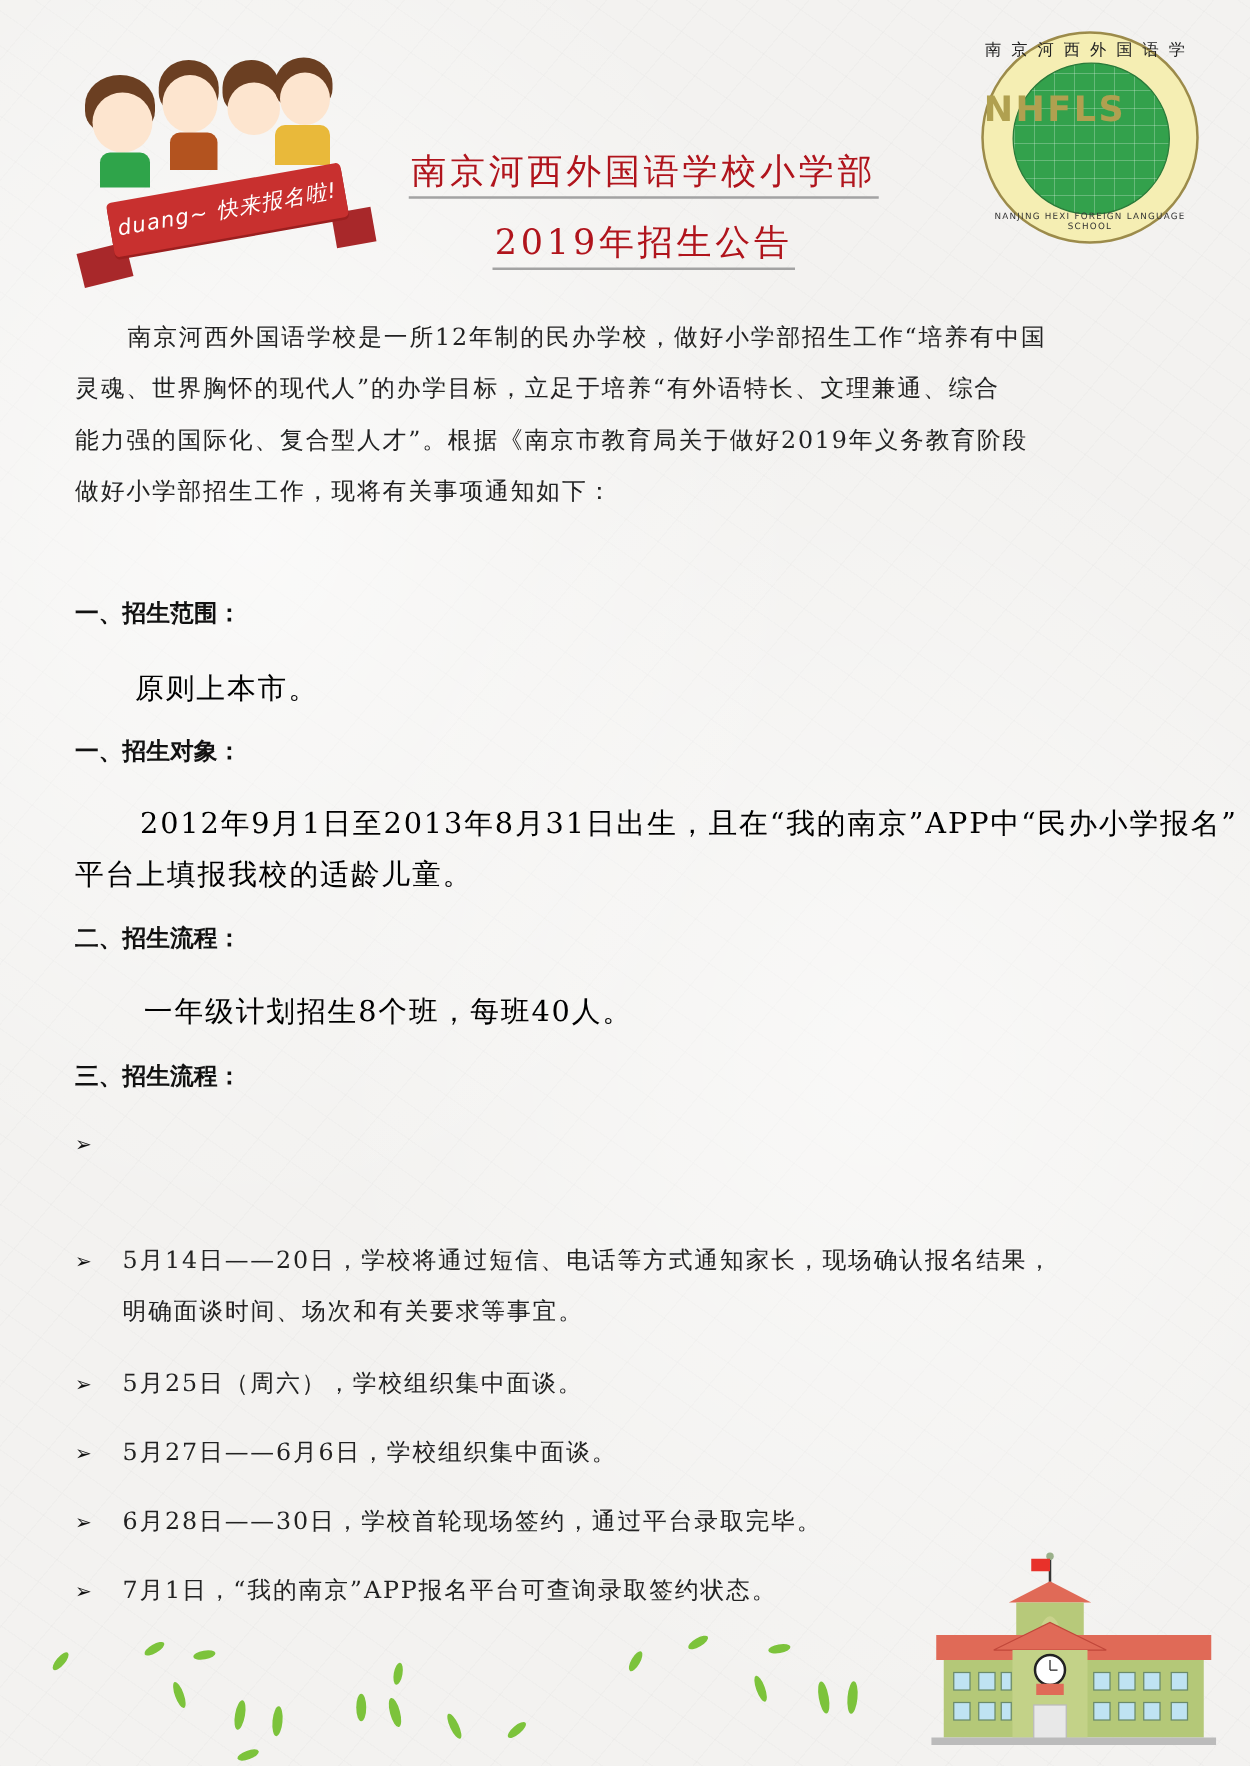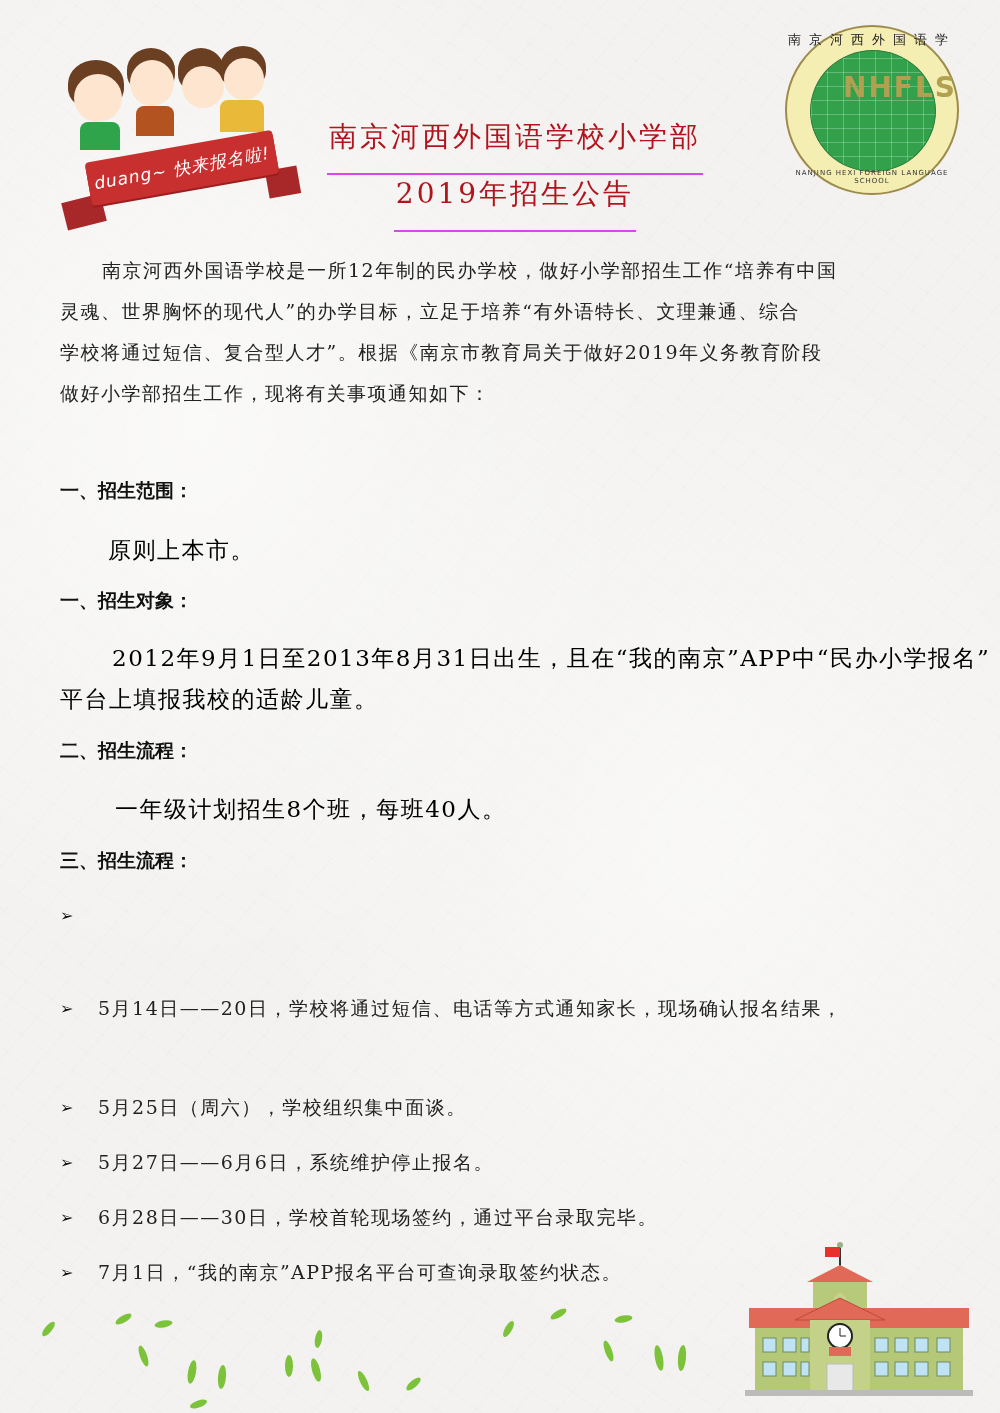--- a/index.html
+++ b/index.html
@@ -28,39 +28,39 @@
     box-shadow: 0 2px 0 #9b1f1f;
   }
   .banner-tail-l { position:absolute; left:32px; top:160px; width:40px; height:28px; background:#a8282a; transform:rotate(-14deg); }
   .banner-tail-r { position:absolute; left:235px; top:130px; width:32px; height:28px; background:#a8282a; transform:rotate(-10deg); }
 
   
   .title {
     left:0; width:1030px; text-align:center; color:#b0141c;
     font-family:"DejaVu Serif", serif; font-size:28px; letter-spacing:3px;
   }
-  .title span { border-bottom:2px solid #d946ef; padding:0 2px 20px; }
+  .title span { border-bottom:2px solid #a3a3a3; padding:0 2px 4px; }
   .title1 { top:118px; }
   .title2 { top:175px; }
 
   
   .logo {
     left:785px; top:25px; width:174px; height:170px; border-radius:50%;
     background:#f5eeb3; border:2px solid #9c8b4a; box-sizing:border-box;
   }
   .logo-globe {
     position:absolute; left:23px; top:23px; width:124px; height:120px; border-radius:50%;
     background:#33a14c;
     background-image:
       repeating-linear-gradient(0deg, rgba(255,255,255,0.25) 0 1px, transparent 1px 14px),
       repeating-linear-gradient(90deg, rgba(255,255,255,0.25) 0 1px, transparent 1px 16px);
     border:1px solid #2a7a3a;
   }
   .logo-text {
-    position:absolute; left:0; width:100%; top:44px; text-align:right;
+    position:absolute; left:0; width:100%; top:44px; text-align:left;
     font-family:"DejaVu Sans", sans-serif; font-weight:bold; font-size:28px;
     color:#b0a050; letter-spacing:2px;
   }
   .logo-ring-top {
     position:absolute; left:0; width:100%; top:4px; text-align:center;
     font-size:13px; color:#222; letter-spacing:8px;
   }
   .logo-ring-bottom {
     position:absolute; left:0; width:100%; bottom:8px; text-align:center;
     font-family:"DejaVu Sans", sans-serif; font-size:7px; color:#333; letter-spacing:1px;
@@ -120,21 +120,21 @@
 <div class="abs logo">
   <div class="logo-ring-top">南京河西外国语学校</div>
   <div class="logo-globe"></div>
   <div class="logo-text">NHFLS</div>
   <div class="logo-ring-bottom">NANJING HEXI FOREIGN LANGUAGE SCHOOL</div>
 </div>
 
 <div class="abs para" style="top:250px;">
   <div><span class="indent"></span><span>南京河西外国语学校是一所12年制的民办学校，做好小学部招生工作“培养有中国</span></div>
   <div>灵魂、世界胸怀的现代人”的办学目标，立足于培养“有外语特长、文理兼通、综合</div>
-  <div>学校将通过短信、复合型人才”。根据《南京市教育局关于做好2019年义务教育阶段</div>
+  <div>能力强的国际化、复合型人才”。根据《南京市教育局关于做好2019年义务教育阶段</div>
   <div>做好小学部招生工作，现将有关事项通知如下：</div>
 </div>
 
 <div class="abs heading" style="top:478px;">一、招生范围：</div>
 <div class="abs line" style="left:108px;top:535px;">原则上本市。</div>
 
 <div class="abs heading" style="top:588px;">一、招生对象：</div>
 <div class="abs line" style="left:112px;top:643px;">2012年9月1日至2013年8月31日出生，且在“我的南京”APP中“民办小学报名”</div>
 <div class="abs line" style="left:60px;top:684px;">平台上填报我校的适龄儿童。</div>
 
@@ -146,34 +146,35 @@
 <div class="abs bullet-item" style="top:895px;">
   <span class="arrow">➢</span>
   <div class="btext">
   </div>
 </div>
 
 <div class="abs bullet-item" style="top:988px;">
   <span class="arrow">➢</span>
   <div class="btext">
     <div>5月14日——20日，学校将通过短信、电话等方式通知家长，现场确认报名结果，</div>
+    <div>明确面谈时间、场次和有关要求等事宜。</div>
   </div>
 </div>
 
 <div class="abs bullet-item" style="top:1087px;">
   <span class="arrow">➢</span>
   <div class="btext">
       <div>5月25日（周六），学校组织集中面谈。</div>
     </div>
 </div>
 
 <div class="abs bullet-item" style="top:1142px;">
   <span class="arrow">➢</span>
   <div class="btext">
-      <div>5月27日——6月6日，系统维护停止报名。</div>
+      <div>5月27日——6月6日，学校组织集中面谈。</div>
     </div>
 </div>
 
 <div class="abs bullet-item" style="top:1197px;">
   <span class="arrow">➢</span>
   <div class="btext">
       <div>6月28日——30日，学校首轮现场签约，通过平台录取完毕。</div>
     </div>
 </div>
 

